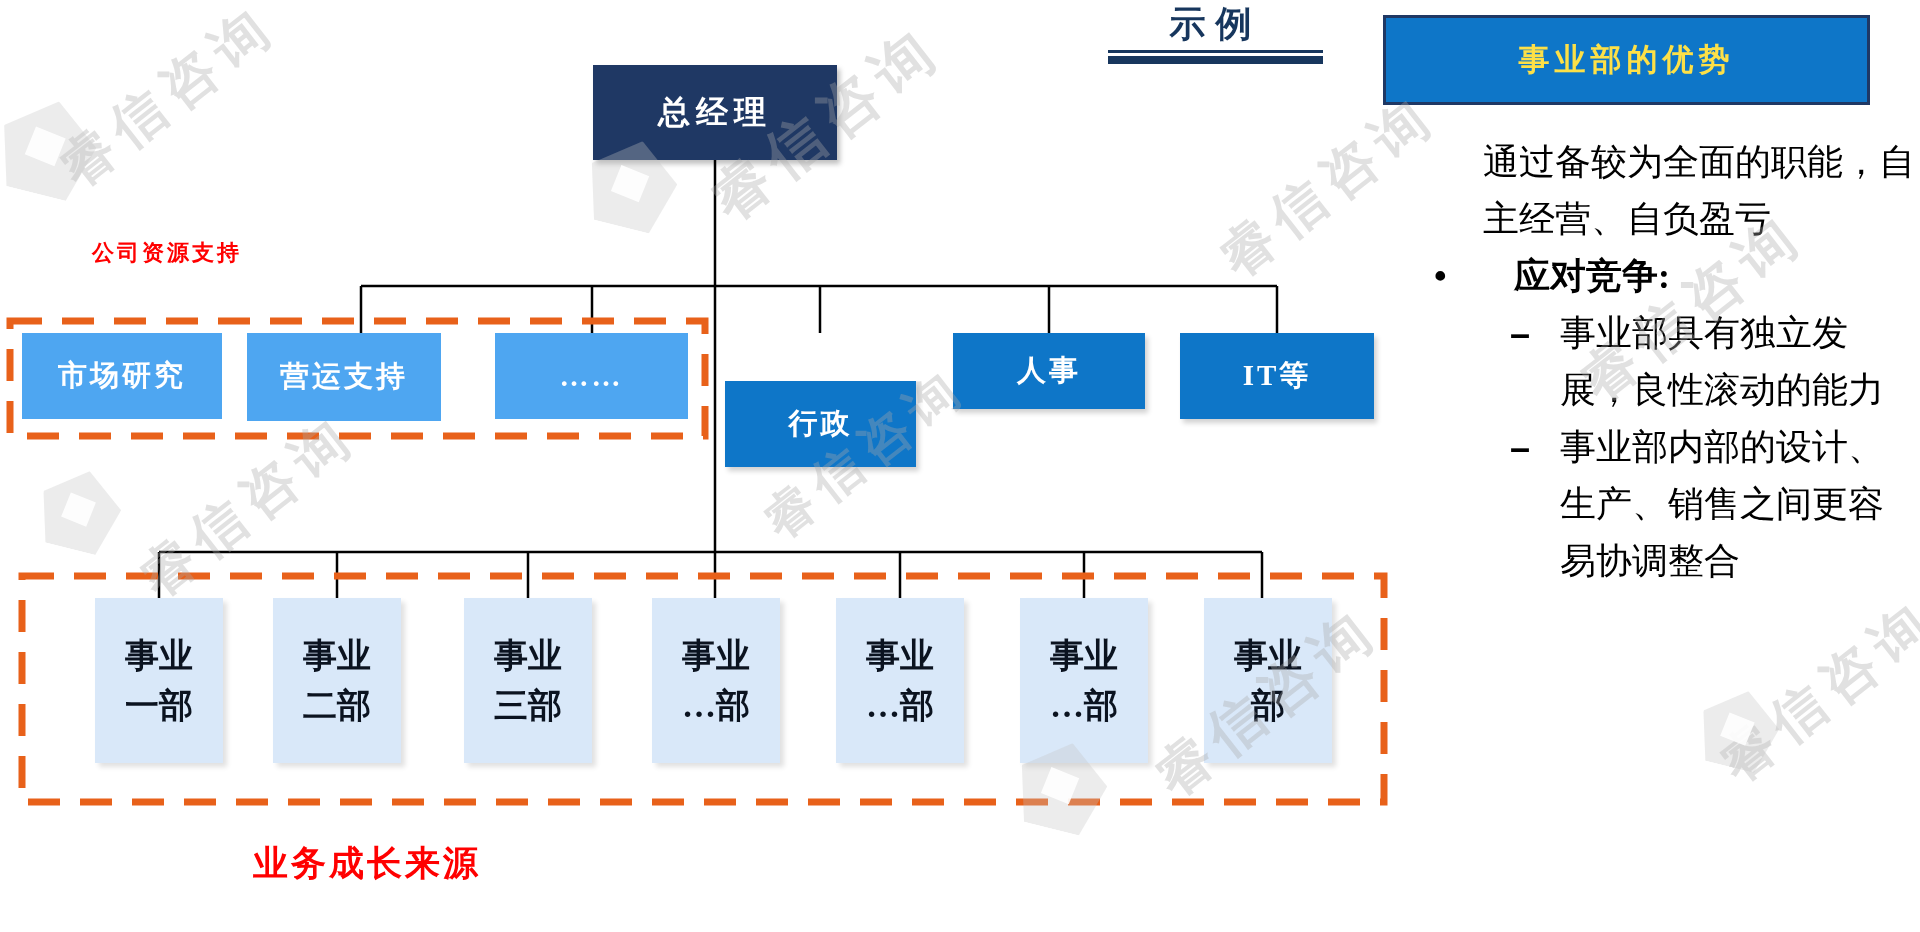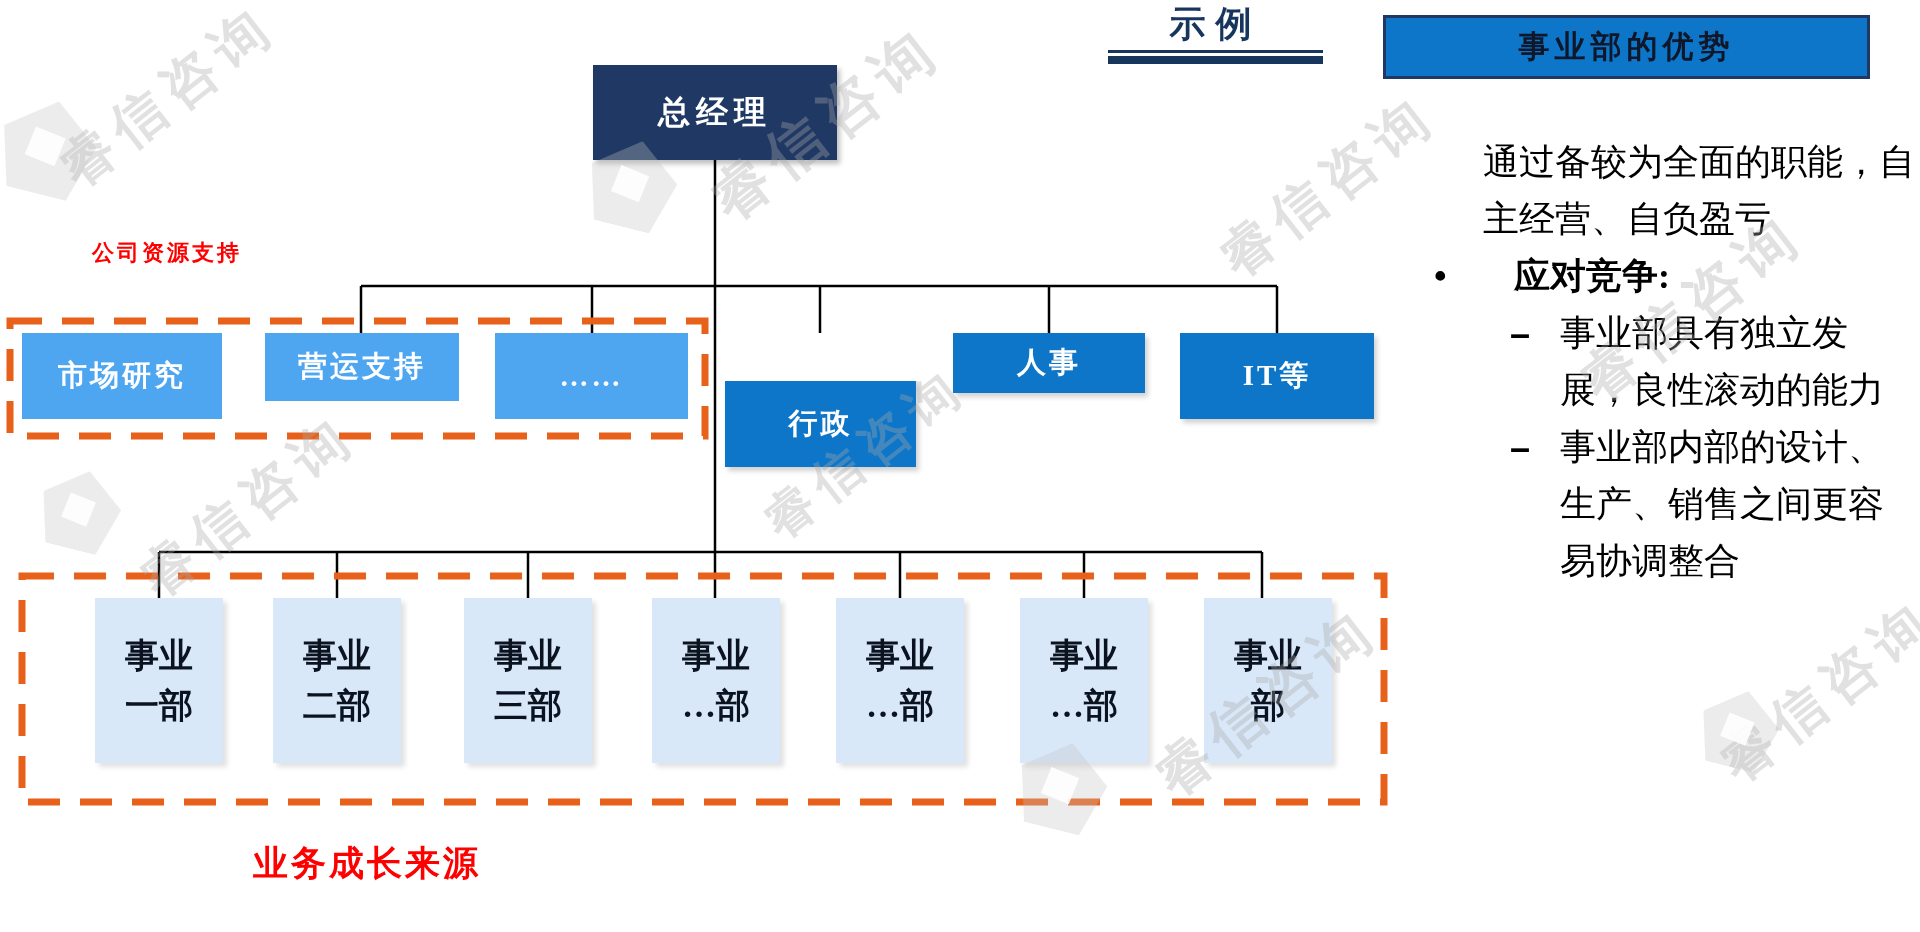--- a/index.html
+++ b/index.html
@@ -54,24 +54,24 @@
     color:#17365D;font-weight:bold;font-size:36px;letter-spacing:10px;
   }
   .example-underline-thin{
     position:absolute;left:1108px;top:50px;width:215px;height:3px;background:#17365D;z-index:3;
   }
   .example-underline-thick{
     position:absolute;left:1108px;top:56px;width:215px;height:8px;background:#17365D;z-index:3;
   }
   
   .panel-header{
-    position:absolute;left:1383px;top:15px;width:487px;height:64px;z-index:2;
+    position:absolute;left:1383px;top:15px;width:487px;height:90px;z-index:2;
     background:#0E76C8;border:3px solid #1F3864;box-sizing:border-box;
     display:flex;align-items:center;justify-content:center;
-    color:#0f172a;font-weight:bold;font-size:31px;letter-spacing:5px;
+    color:#fde047;font-weight:bold;font-size:31px;letter-spacing:5px;
   }
   .panel-body{
     position:absolute;left:1410px;top:134px;width:508px;z-index:2;
     font-size:36px;line-height:57px;color:#000000;
   }
   .panel-body .para{margin:0 12px 0 73px;width:435px;}
   .row-bullet{display:flex;margin-top:0px;}
   .row-bullet .marker{width:73px;text-align:left;padding-left:24px;box-sizing:border-box;font-weight:bold;}
   .row-bullet .txt{font-weight:bold;margin-left:31px;}
   .row-dash{display:flex;}
@@ -133,24 +133,24 @@
 
 <div class="example-tag">示例</div>
 <div class="example-underline-thin"></div>
 <div class="example-underline-thick"></div>
 
 <div class="box box-root" style="left:593px;top:65px;width:244px;height:95px;">总经理</div>
 
 <div class="red-label" style="left:92px;top:238px;font-size:22px;letter-spacing:3px;">公司资源支持</div>
 
 <div class="box box-light" style="left:22px;top:333px;width:200px;height:86px;">市场研究</div>
-<div class="box box-light" style="left:265px;top:333px;width:194px;height:68px;">营运支持</div>
+<div class="box box-light" style="left:247px;top:333px;width:194px;height:88px;">营运支持</div>
 <div class="box box-light" style="left:495px;top:333px;width:193px;height:86px;">……</div>
 <div class="box box-dark" style="left:725px;top:333px;width:191px;height:86px;margin-top:48px;">行政</div>
-<div class="box box-dark" style="left:953px;top:333px;width:192px;height:60px;">人事</div>
+<div class="box box-dark" style="left:953px;top:333px;width:192px;height:76px;">人事</div>
 <div class="box box-dark" style="left:1180px;top:333px;width:194px;height:86px;text-align:right;">IT等</div>
 
 <div class="box box-pale" style="left:95px;top:598px;width:128px;height:165px;">
   <span><span>事业</span><span class="l2">一部</span></span>
 </div>
 <div class="box box-pale" style="left:273px;top:598px;width:128px;height:165px;">
   <span><span>事业</span><span class="l2">二部</span></span>
 </div>
 <div class="box box-pale" style="left:464px;top:598px;width:128px;height:165px;">
   <span><span>事业</span><span class="l2">三部</span></span>

